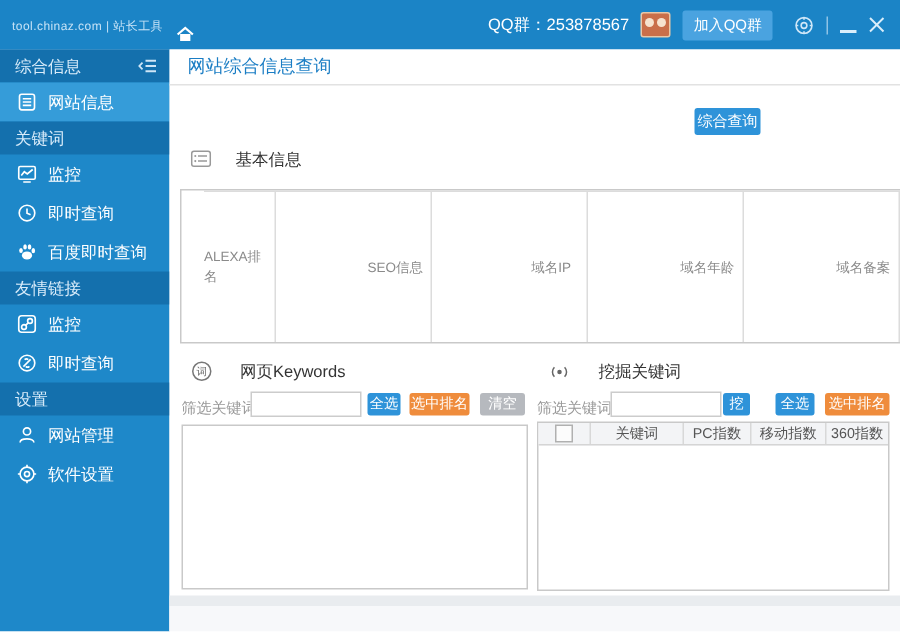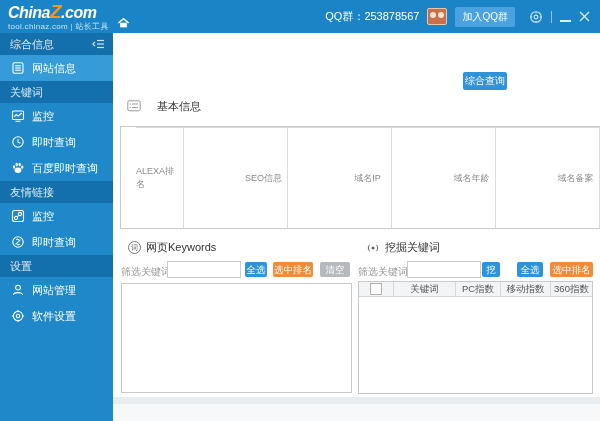--- a/index.html
+++ b/index.html
@@ -42,21 +42,21 @@
   .search-btn{position:absolute;left:350px;top:39px;width:44px;height:18px;background:#2e93d9;border:none;border-radius:2px;color:#fff;font-size:10px;cursor:pointer;font-family:inherit;padding:0;}
 
   .bi-title-row{position:absolute;left:14px;top:66px;height:14px;display:flex;align-items:center;gap:16px;}
   .bi-title-text{font-size:11px;color:#333;}
   .bi-table{position:absolute;left:7px;top:93px;width:537px;height:103px;border:1px solid #c9c9c9;box-sizing:border-box;display:flex;flex-direction:row;background:#fff;}
   .bi-row{flex:1;display:flex;border-top:1px solid #dcdcdc;}
   .bi-row.first{flex:0 0 15px;border-top:none;}
   .bi-label{flex:0 0 47px;border-right:1px solid #dcdcdc;display:flex;align-items:center;justify-content:center;font-size:9px;color:#8a8a8a;}
   .bi-value{flex:1;font-size:10px;color:#333;display:flex;align-items:center;padding-left:6px;}
 
-  .kw-title{position:absolute;height:15px;display:flex;align-items:center;gap:5px;font-size:11px;color:#333;}
+  .kw-title{position:absolute;height:15px;display:flex;align-items:center;gap:19px;font-size:11px;color:#333;}
   .kw-label{position:absolute;font-size:10px;color:#999;}
   .kw-input{position:absolute;width:74px;height:17px;box-sizing:border-box;border:1px solid #ccc;font-size:10px;padding:0 4px;font-family:inherit;color:#333;}
   .btn{position:absolute;height:15px;line-height:15px;border:none;border-radius:2px;color:#fff;font-size:9.5px;text-align:center;cursor:pointer;font-family:inherit;padding:0;}
   .btn-blue{background:#2e93d9;}
   .btn-orange{background:#ef8c3c;}
   .btn-gray{background:#b6b9be;}
 
   .kw-box{position:absolute;left:8px;top:250px;width:231px;height:110px;border:1px solid #c9c9c9;box-sizing:border-box;background:#fff;}
 
   .mine-table{position:absolute;left:245px;top:248px;width:235px;height:113px;border:1px solid #c9c9c9;box-sizing:border-box;background:#fff;}
@@ -73,21 +73,20 @@
   .circle-icon{width:13px;height:13px;border:1px solid #777;border-radius:50%;display:inline-flex;align-items:center;justify-content:center;font-size:7px;color:#666;box-sizing:border-box;}
   svg{display:block;}
 </style>
 </head>
 <body>
 
 <div class="window">
 
   <header class="topbar">
     <div class="logo">
-      <div class="brand"><span>China</span><span class="z">Z</span><span>.com</span></div>
       <div class="logo-sub">tool.chinaz.com | 站长工具</div>
     </div>
     <span class="home icon-btn">
       <svg width="13" height="12" viewBox="0 0 14 13">
           <path d="M1.5,6.5 L7,1.8 L12.5,6.5" fill="none" stroke="#fff" stroke-width="1.6"></path>
           <path d="M3.3,6.2 V11.2 H10.7 V6.2" fill="#fff" stroke="none"></path>
         </svg>
     </span>
     <div class="tb-spacer"></div>
     <div class="tb-right">
@@ -231,20 +230,23 @@
           <line x1="0.9" y1="7" x2="2.4" y2="7"></line>
             <line x1="11.6" y1="7" x2="13.1" y2="7"></line>
         </svg>
       </span>
       <span>软件设置</span>
     </div>
   </nav>
 
   <main class="content">
 
+    <div class="page-header">
+      <span class="page-title">网站综合信息查询</span>
+    </div>
 
     <button class="search-btn">综合查询</button>
 
     <div class="bi-title-row">
       <span>
         <svg width="14" height="12" viewBox="0 0 14 12" fill="none" stroke="#999" stroke-width="1">
           <rect x="0.8" y="0.8" width="12.4" height="10" rx="1.5"></rect>
           <circle cx="3.2" cy="4" r="0.7" fill="#999" stroke="none"></circle>
             <line x1="5" y1="4" x2="11" y2="4"></line>
           <circle cx="3.2" cy="7.4" r="0.7" fill="#999" stroke="none"></circle>

